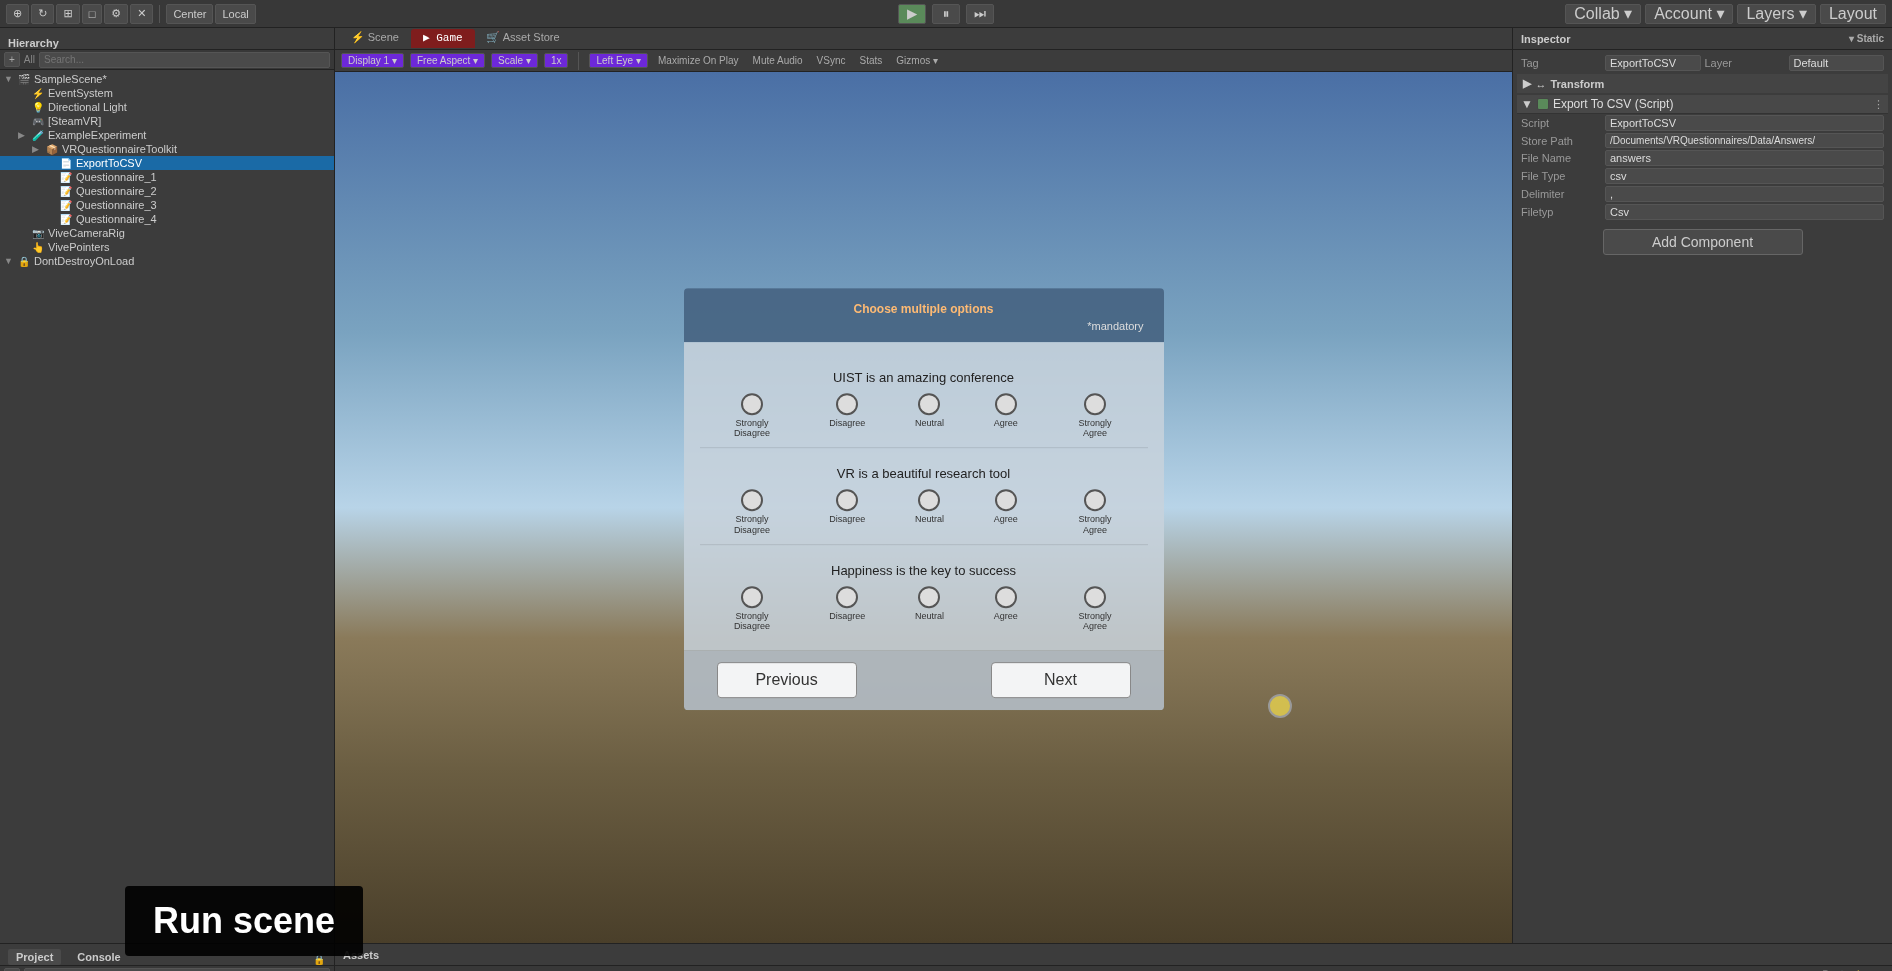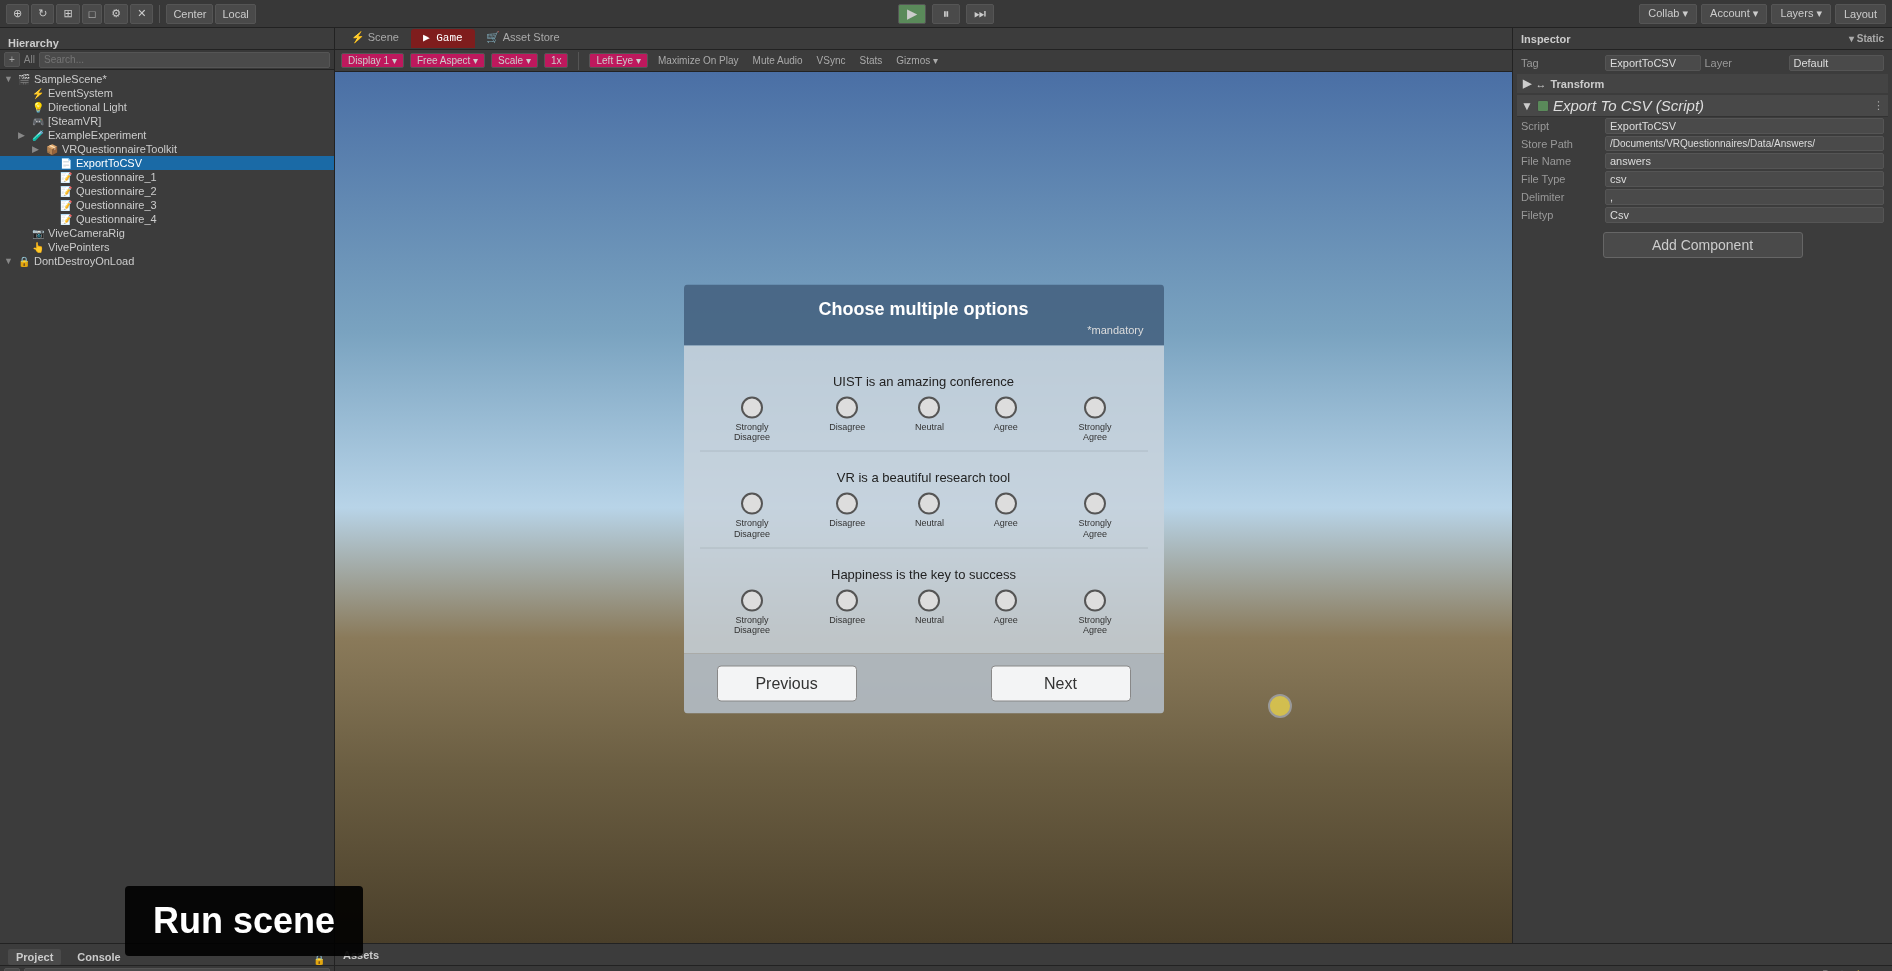--- a/index.html
+++ b/index.html
@@ -67,21 +67,21 @@
       margin-left: auto;
       display: flex;
       gap: 4px;
       align-items: center;
     }
     .collab-btn {
       background: #4a4a4a;
       border: 1px solid #555;
       border-radius: 2px;
       color: #ccc;
-      font-size: 11px;
+      font-size: 16px;
       padding: 2px 8px;
       height: 20px;
       display: flex; align-items: center; gap: 3px;
       cursor: pointer;
     }
 
     
     .main-layout {
       display: flex;
       height: calc(971px - 28px - 28px);
@@ -192,21 +192,21 @@
       font-size: 10px;
       color: #aaa;
     }
     .vt-item {
       display: flex; align-items: center; gap: 2px;
       cursor: pointer;
       padding: 1px 4px;
       border-radius: 2px;
     }
     .vt-dropdown {
-      background: #be185d;
+      background: #6d28d9;
       border: 1px solid #555;
       border-radius: 2px;
       padding: 1px 6px;
       font-size: 10px;
       color: #ccc;
     }
 
     
     .game-view {
       flex: 1;
@@ -231,23 +231,23 @@
       background: transparent;
       border-radius: 4px;
       overflow: hidden;
     }
     .quest-header {
       background: rgba(70, 100, 130, 0.92);
       padding: 14px 20px 10px;
       text-align: center;
     }
     .quest-title {
-      font-size: 18px;
+      font-size: 12px;
       font-weight: bold;
-      color: #ffffff;
+      color: #fdba74;
     }
     .quest-mandatory {
       text-align: right;
       font-size: 11px;
       color: #ddd;
       margin-top: 4px;
     }
     .quest-body {
       background: rgba(200, 210, 220, 0.85);
       padding: 10px 16px;
@@ -759,21 +759,21 @@
 
       <div class="insp-section">
         <span>▶</span>
         <span>↔</span>
         <span>Transform</span>
       </div>
 
       <div class="component-header">
         <span>▼</span>
         <div class="component-checkbox"></div>
-        <span style="font-size:15px;color:#ddd;font-style:italic;">Export To CSV (Script)</span>
+        <span style="font-size:12px;color:#ddd;">Export To CSV (Script)</span>
         <span style="margin-left:auto;font-size:11px;color:#aaa;">⋮</span>
       </div>
 
       <div class="insp-row">
         <span class="insp-label">Script</span>
         <span class="insp-value">ExportToCSV</span>
       </div>
       <div class="insp-row">
         <span class="insp-label">Store Path</span>
         <span class="insp-value" style="font-size:10px;">/Documents/VRQuestionnaires/Data/Answers/</span>

